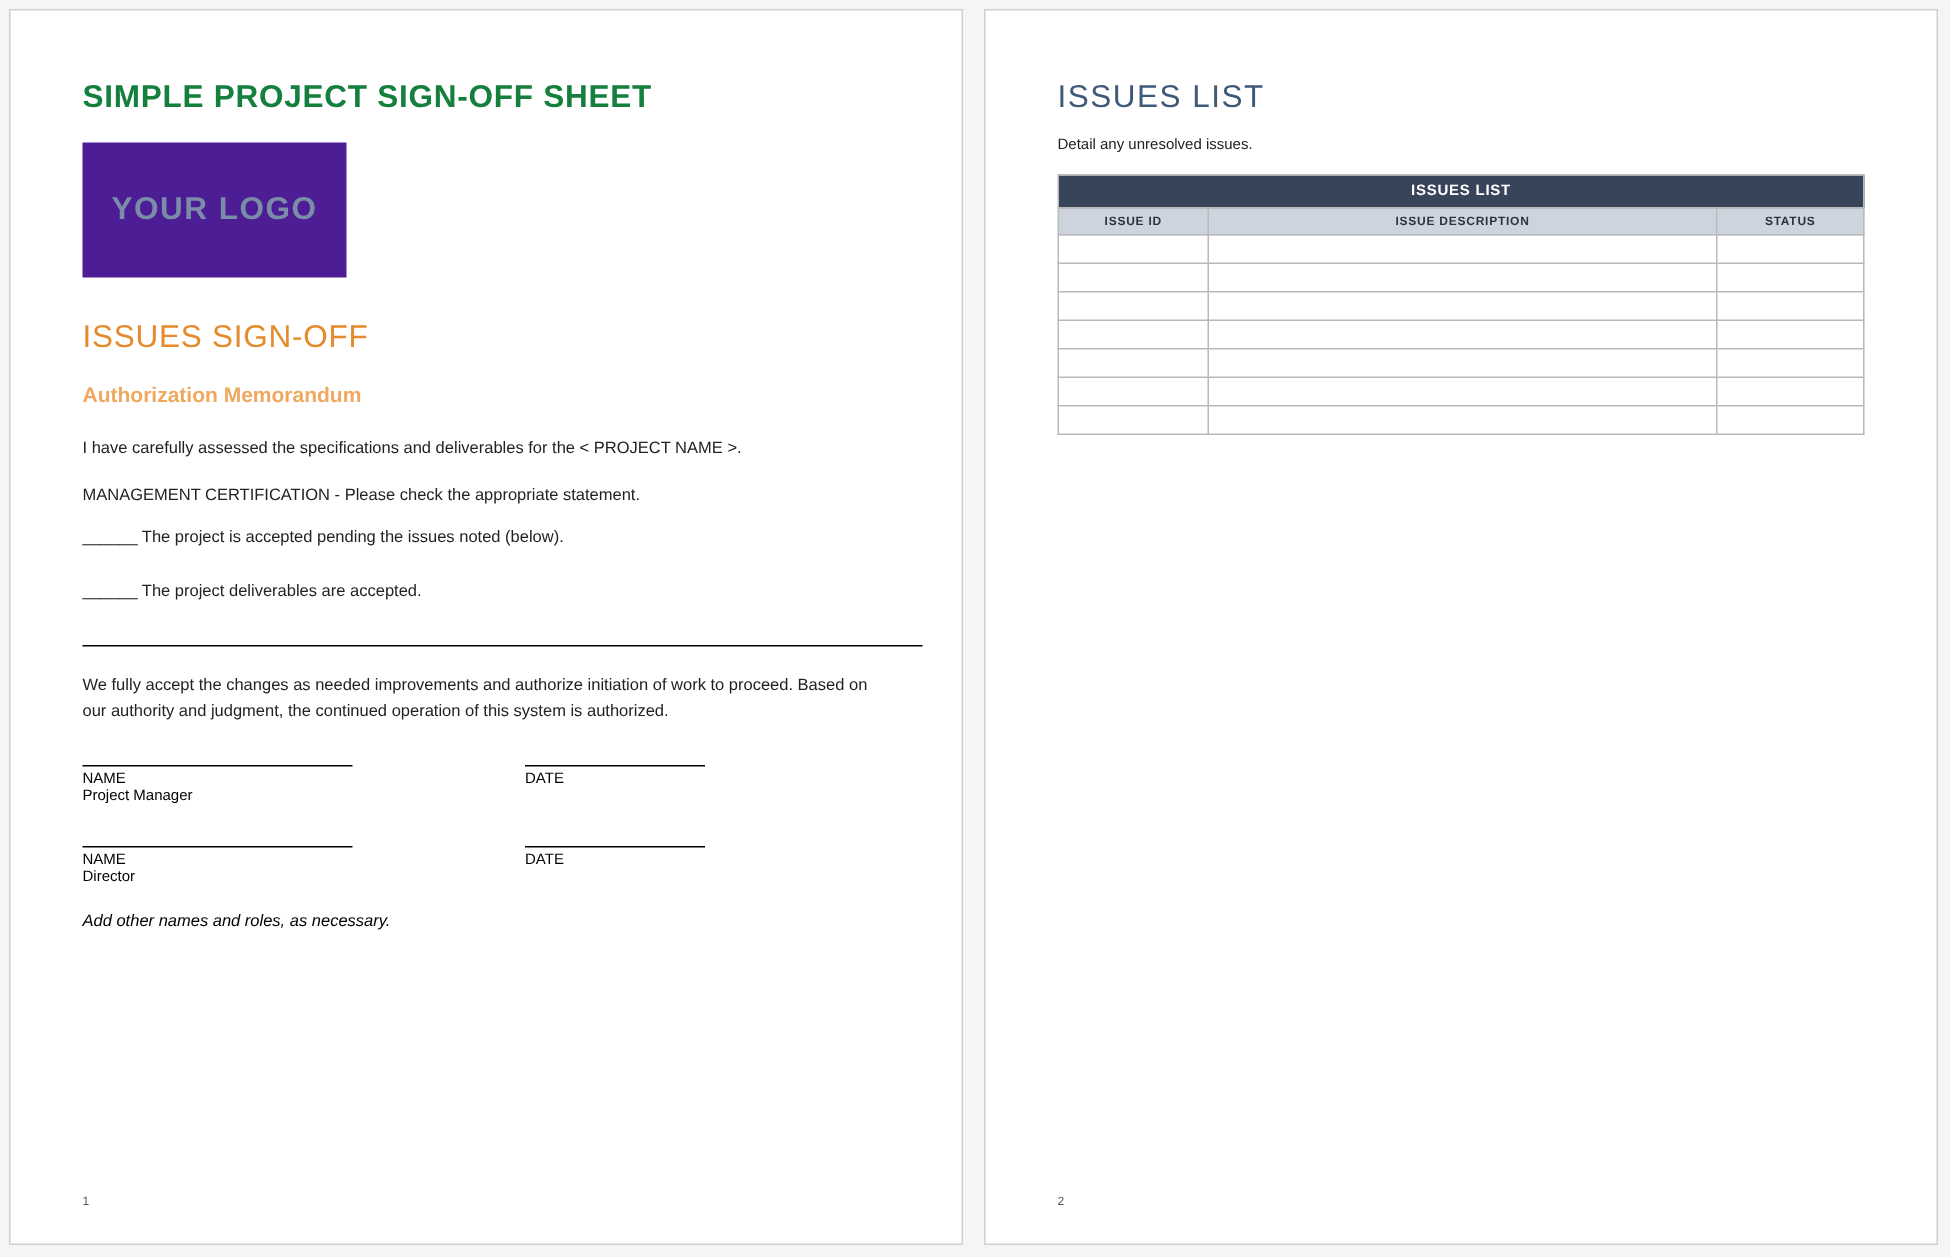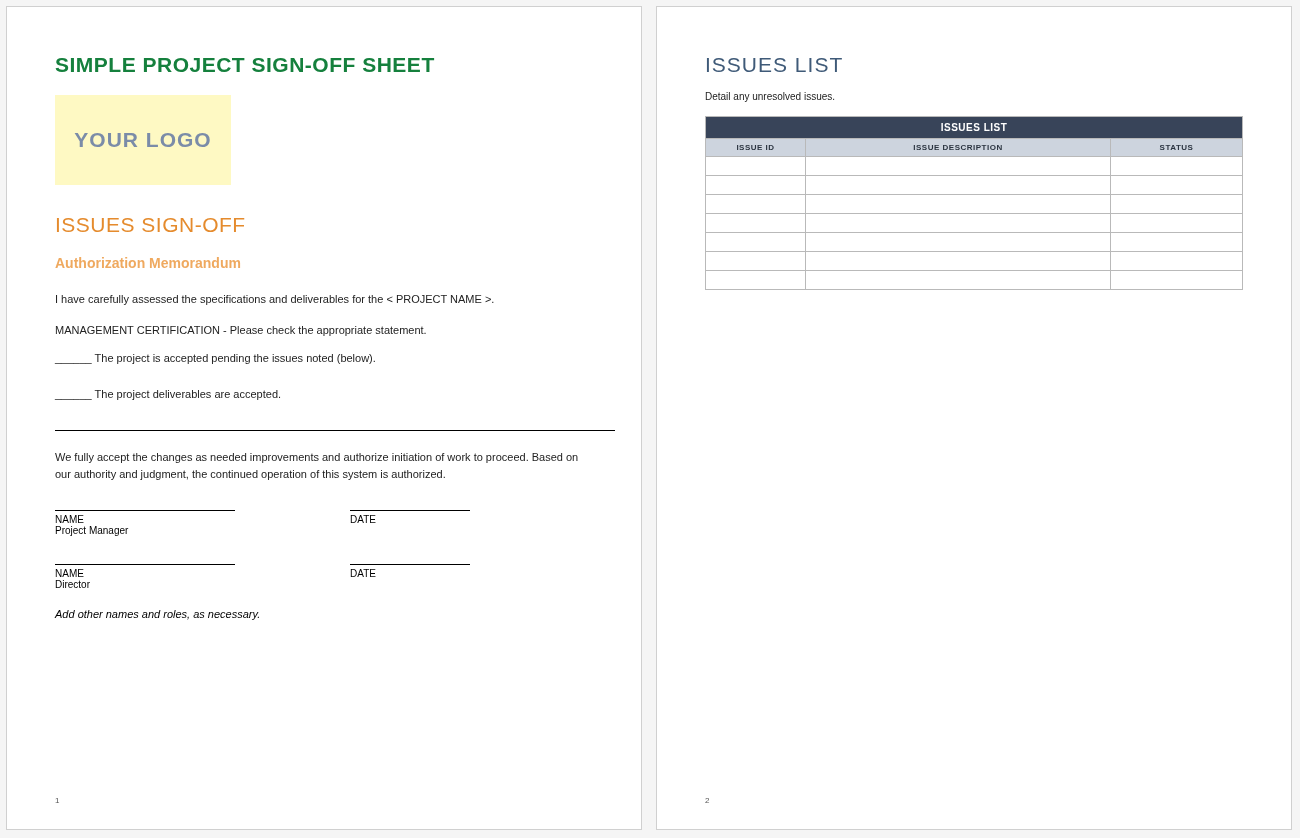--- a/index.html
+++ b/index.html
@@ -21,21 +21,21 @@
       flex-direction: column;
     }
     .doc-title {
       font-size: 21px;
       font-weight: 700;
       letter-spacing: 0.5px;
       color: #15803d;
       margin-bottom: 18px;
     }
     .logo-box {
-      background: #fef9c3;
+      background: #4c1d95;
       width: 176px;
       height: 90px;
       display: flex;
       align-items: center;
       justify-content: center;
       color: #7b8ca8;
       font-weight: 700;
       font-size: 21px;
       text-align: center;
       line-height: 1.3;
@@ -128,21 +128,21 @@
       font-size: 8px;
       padding: 4px 4px;
     }
     table.issues td {
       border: 1px solid #b9b9b9;
       height: 19px;
       padding: 2px 4px;
     }
     table.issues .col-id   { width: 100px; }
     table.issues .col-desc { width: auto; }
-    table.issues .col-stat { width: 132px; }
+    table.issues .col-stat { width: 98px; }
   </style>
 </head>
 <body>
 
 <div class="page">
   <div class="doc-title">SIMPLE PROJECT SIGN-OFF SHEET</div>
 
   <div class="logo-box">YOUR LOGO</div>
 
   <div class="section-heading">ISSUES SIGN-OFF</div>

